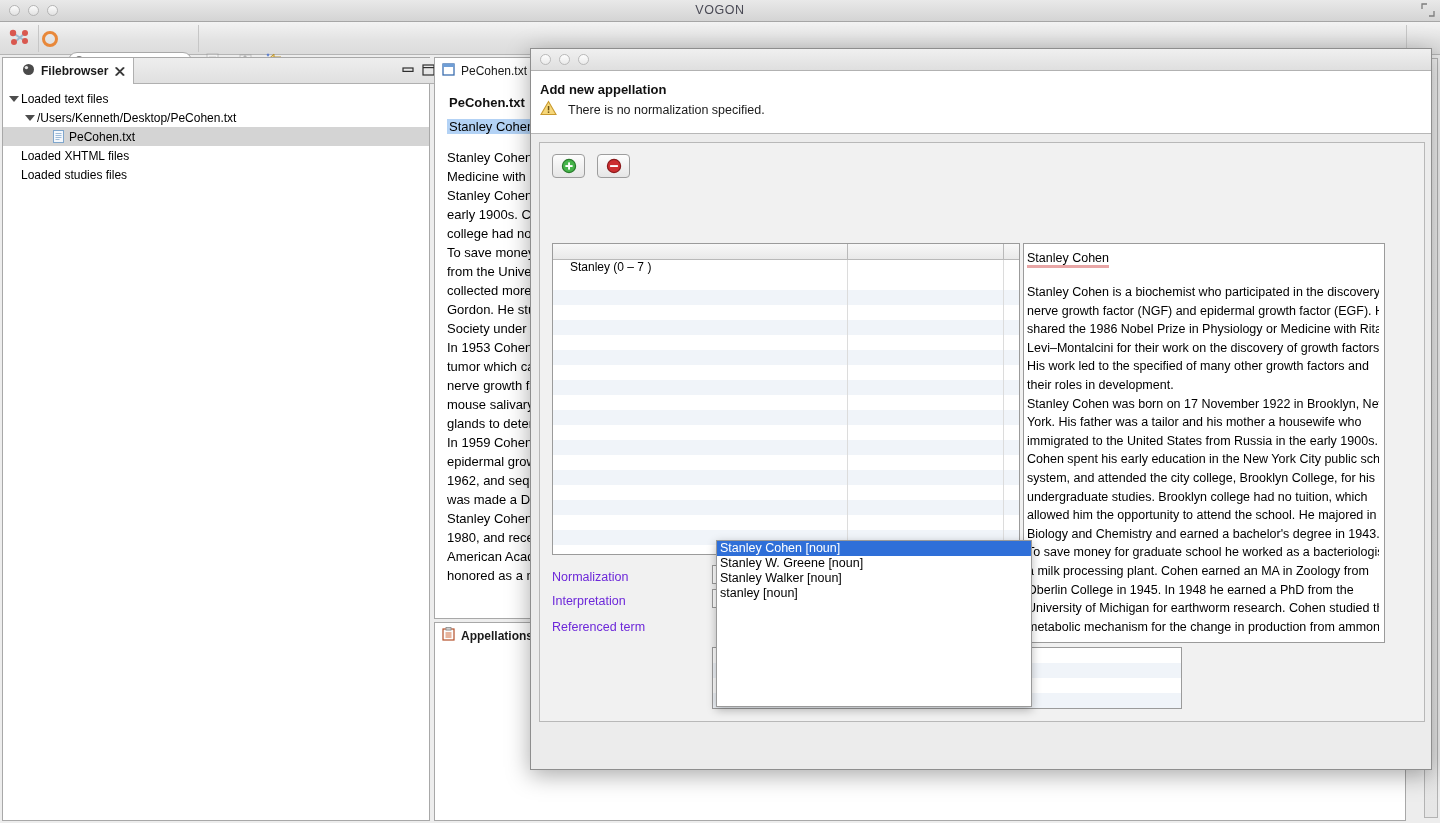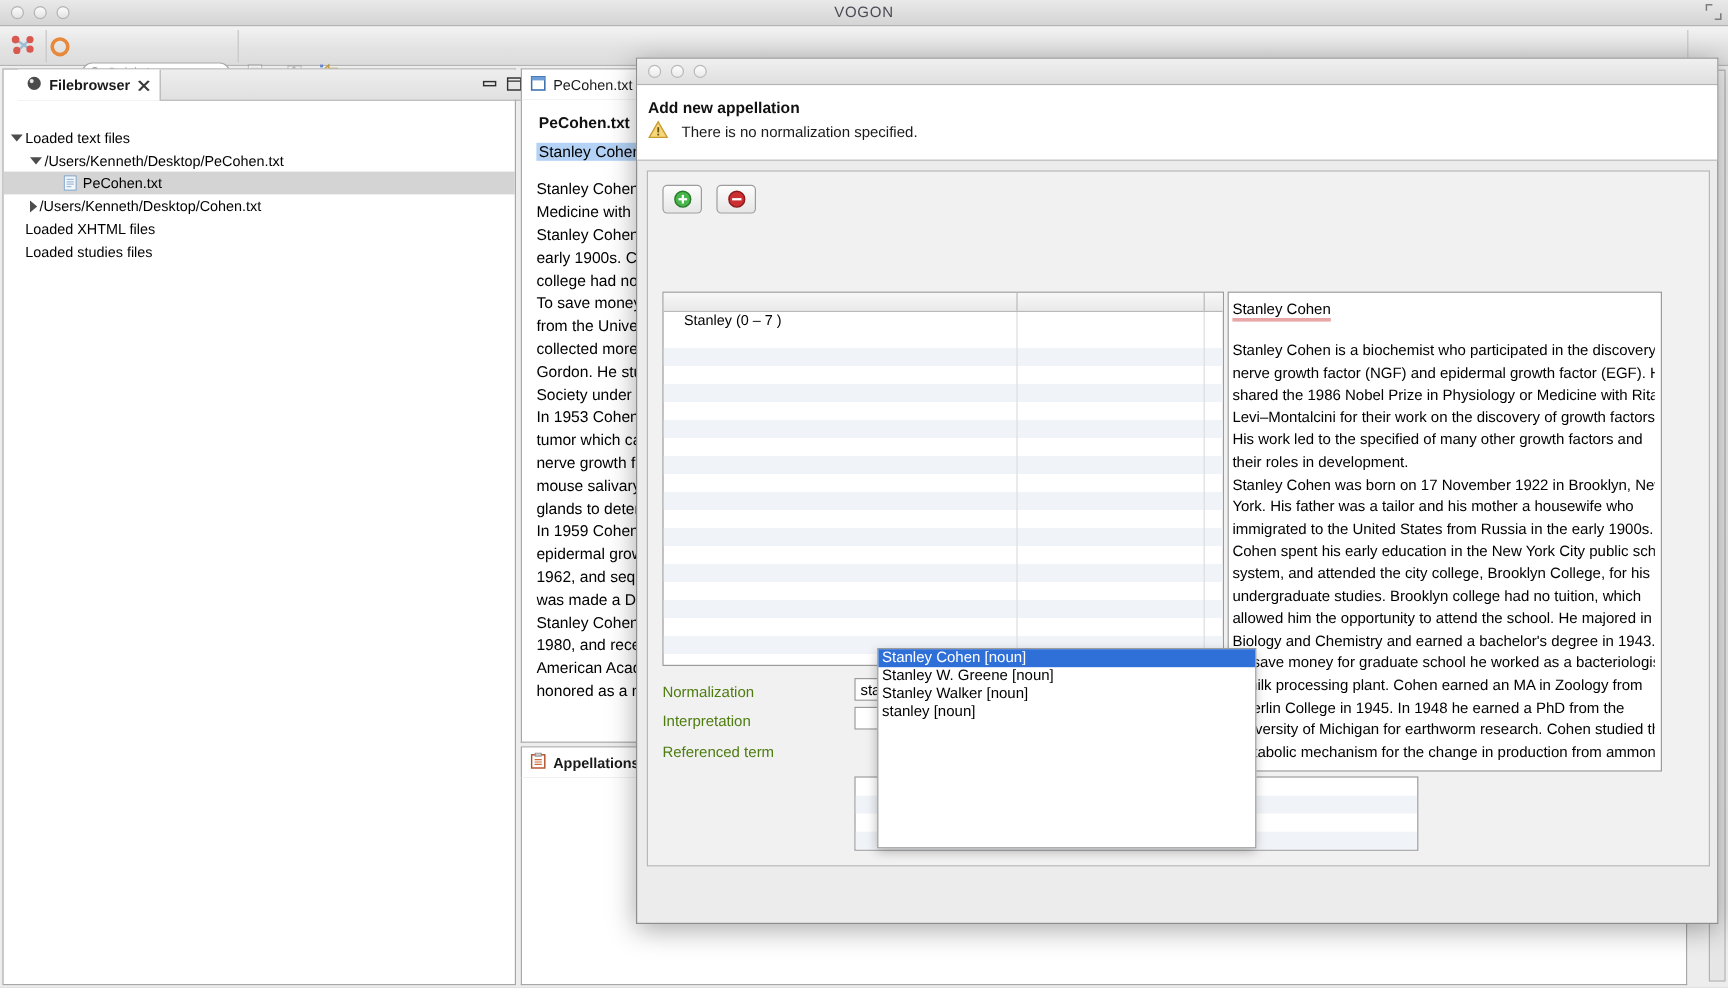--- a/index.html
+++ b/index.html
@@ -87,21 +87,21 @@
   }
   .view-tab {
     position:absolute; left:0; top:0; height:26px;
     background:#fff; border-right:1px solid #b0b0b0;
     box-sizing:border-box; display:flex; align-items:center;
     padding:0 8px 0 7px; gap:6px;
   }
   .view-tab .lbl { font-size:12px; font-weight:bold; color:#1a1a1a; }
   .closex { width:11px; height:11px; }
   .viewbtns { position:absolute; right:6px; top:6px; display:flex; gap:7px; }
-  .fbtree { position:absolute; left:0; top:27px; right:0; bottom:0; padding-top:20px; }
+  .fbtree { position:absolute; left:0; top:27px; right:0; bottom:0; padding-top:4px; }
   .trow {
     height:19px; display:flex; align-items:center; font-size:12px;
     padding-left:4px; white-space:nowrap;
   }
   .trow.sel { background:#d4d4d4; }
   .tw { width:0;height:0;margin-right:2px; }
   .tw.open { border-left:5px solid transparent;border-right:5px solid transparent;border-top:6px solid #4d4d4d; }
   .tw.closed { border-top:5px solid transparent;border-bottom:5px solid transparent;border-left:6px solid #4d4d4d; }
   .twspace{width:10px;margin-right:2px;}
   .fileicon { width:11px; height:13px; margin-right:5px; }
@@ -225,38 +225,38 @@
   .tbl-head .c2 { width:156px; border-right:1px solid #b9b9b9; box-sizing:border-box; }
   .tbl-head .c3 { flex:1; }
   .tbl-body { position:relative; }
   .tbl-row { display:flex; height:15px; font-size:12px; }
   .tbl-row.alt { background:#f0f4f9; }
   .tbl-row .c1 { width:295px; border-right:1px solid #dcdcdc; box-sizing:border-box; padding-left:17px; line-height:15px; }
   .tbl-row .c2 { width:156px; border-right:1px solid #dcdcdc; box-sizing:border-box; }
   .tbl-row .c3 { flex:1; }
 
   
-  .frow { position:absolute; left:12px; font-size:12.5px; color:#4d7c0f; }
+  .frow { position:absolute; left:12px; font-size:12.5px; color:#6d28d9; }
   .fieldbox {
     position:absolute; background:#fff; border:1px solid #9b9b9b;
     box-sizing:border-box; font-size:12.5px; padding:2px 4px;
     font-family:"Liberation Sans",sans-serif; outline:none; color:#000;
   }
   .reflist {
     position:absolute; left:172px; top:504px; width:470px; height:62px;
     background:#fff; border:1px solid #9b9b9b; box-sizing:border-box; overflow:hidden;
   }
   .reflist .r { height:15px; }
   .reflist .r.alt { background:#f0f4f9; }
 
   
   .ac {
     position:absolute; left:715px; top:539px; width:316px; height:167px;
     background:#fff; border:1px solid #9a9a9a; box-sizing:border-box;
-    box-shadow:0 3px 9px rgba(0,0,0,.28); z-index:40;margin-left:15px;
+    box-shadow:0 3px 9px rgba(0,0,0,.28); z-index:40;
   }
   .ac .item { height:15px; line-height:15px; font-size:12.5px; padding-left:3px; color:#000; }
   .ac .item.sel { background:#2f6fd8; color:#fff; }
 
   
   .richpanel {
     position:absolute; left:1029px; top:213px; width:370px; height:400px;
     background:#fff; border:1px solid #9b9b9b; box-sizing:border-box;
     overflow:hidden; padding:6px 5px 0 3px;
   }
@@ -435,24 +435,20 @@
         <div class="trow sel" style="padding-left: 38px;">
           <span class="twspace"></span>
           <span class="fileicon"><svg width="11" height="13" viewBox="0 0 11 13">
               <rect x="0.5" y="0.5" width="10" height="12" fill="#f4f8fd" stroke="#7fa6cc"></rect>
               <line x1="2.5" y1="3.5" x2="8.5" y2="3.5" stroke="#9dbbd8"></line>
               <line x1="2.5" y1="5.5" x2="8.5" y2="5.5" stroke="#9dbbd8"></line>
               <line x1="2.5" y1="7.5" x2="8.5" y2="7.5" stroke="#9dbbd8"></line>
               <line x1="2.5" y1="9.5" x2="6.5" y2="9.5" stroke="#9dbbd8"></line>
             </svg></span>
           <span>PeCohen.txt</span>
-        </div>
-        <div class="trow" style="padding-left: 22px;">
-          <span class="tw closed"></span>
-          <span>/Users/Kenneth/Desktop/Cohen.txt</span>
         </div>
         <div class="trow" style="padding-left: 6px;">
           <span class="twspace"></span>
           <span>Loaded XHTML files</span>
         </div>
         <div class="trow" style="padding-left: 6px;">
           <span class="twspace"></span>
           <span>Loaded studies files</span>
         </div>
       </div>

